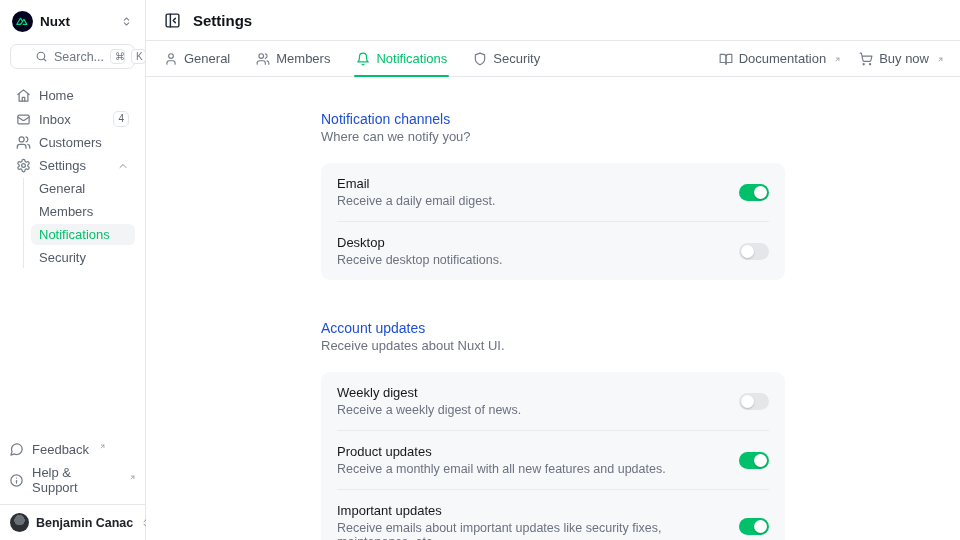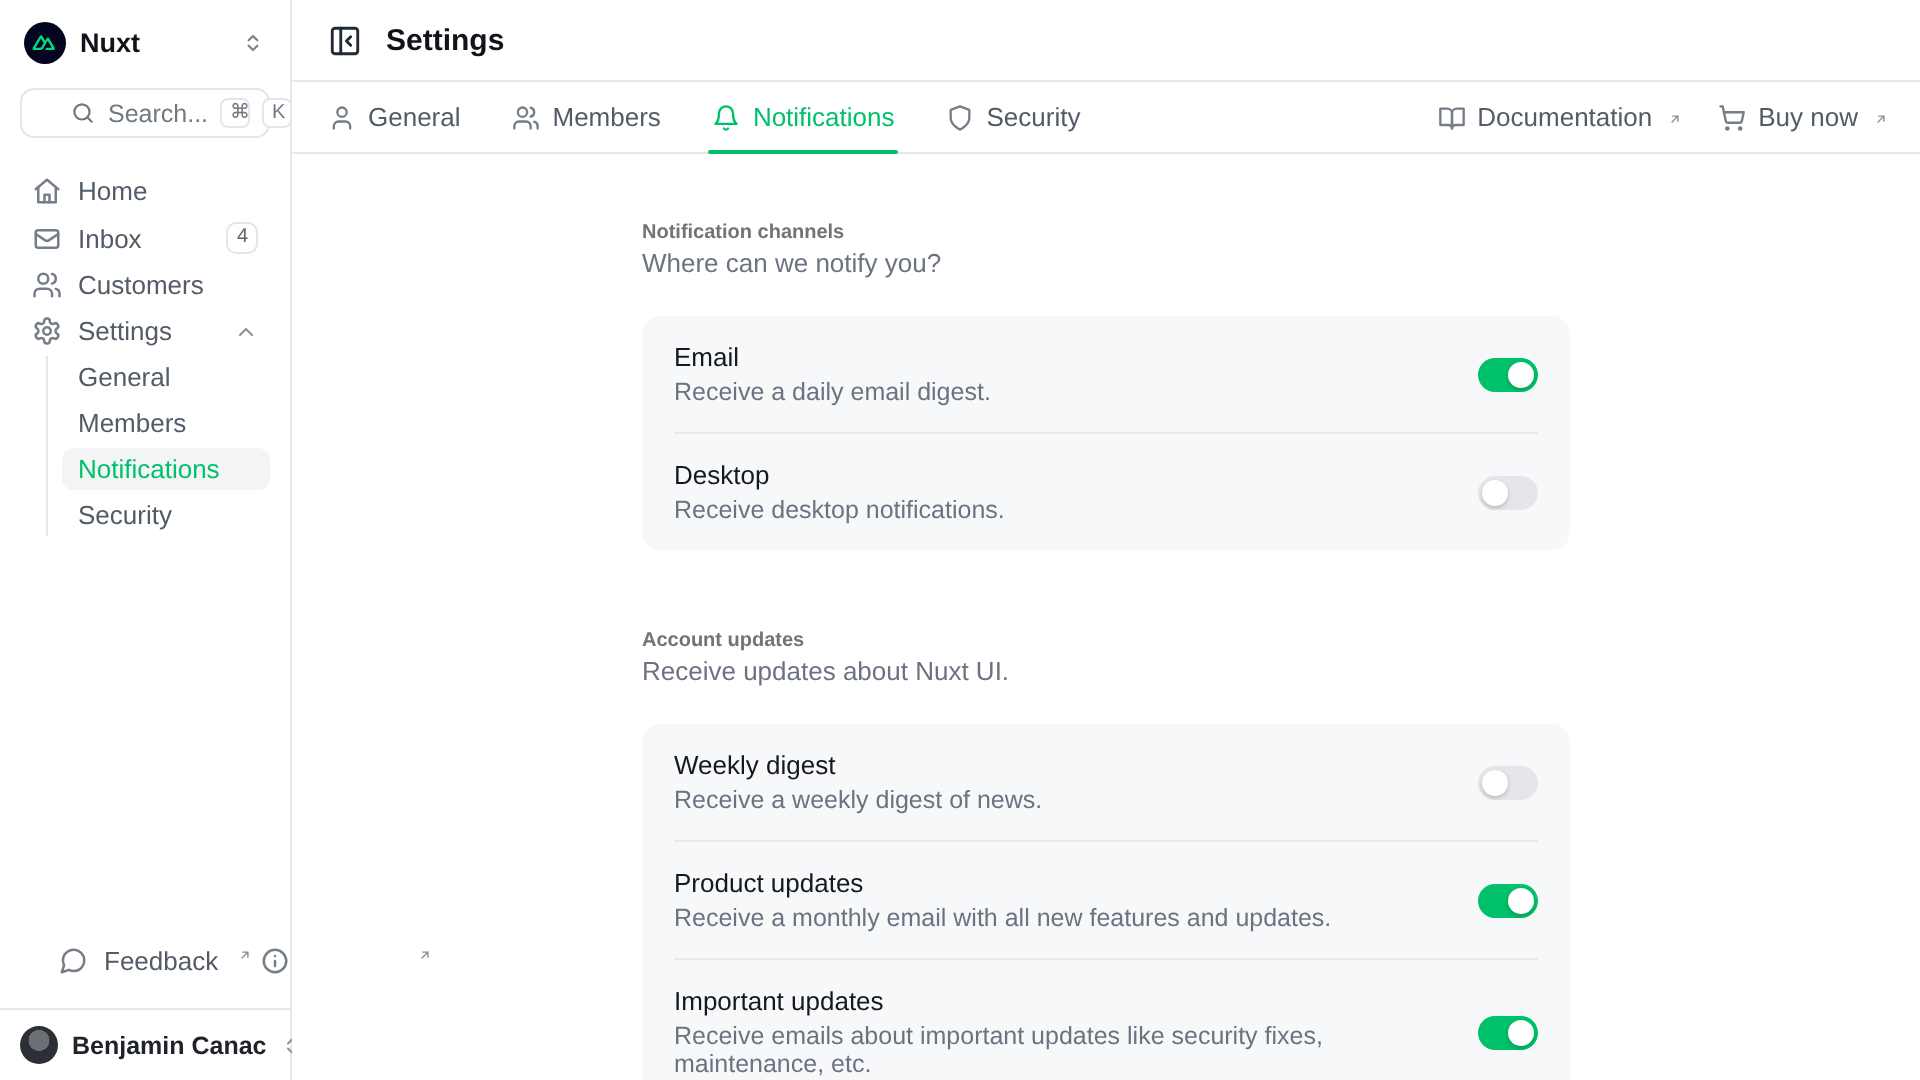--- a/index.html
+++ b/index.html
@@ -27,21 +27,21 @@
   kbd{font-family:"Liberation Sans","DejaVu Sans",sans-serif;font-size:10px;color:#6f7780;border:1px solid #e2e5e9;border-radius:4px;background:#fff;padding:1px 4px;min-width:15px;text-align:center;display:inline-block}
   .nav{flex:1;padding:8px 10px;display:flex;flex-direction:column;gap:2px;overflow:hidden}
   .nav-item{display:flex;align-items:center;gap:8px;padding:3px 6px;border-radius:6px;color:var(--dim);cursor:pointer;background:none;border:none;font-size:13px;text-align:left;width:100%}
   .nav-item .nicon{width:15px;height:15px;flex:none;color:#757e88;display:flex}
   .nav-item .lbl{flex:1;white-space:nowrap}
   .badge{border:1px solid #e2e5e9;border-radius:5px;font-size:10px;color:#5c646e;padding:0 4px;line-height:14px;background:#fff}
   .chev{color:#8a919a;display:flex}
   .subtree{display:flex;flex-direction:column;gap:2px;margin-left:13px;border-left:1px solid var(--border);padding-left:7px}
   .sub-item{display:flex;align-items:center;padding:3px 8px;border-radius:6px;color:var(--dim);cursor:pointer;background:none;border:none;font-size:13px;text-align:left}
   .sub-item.active{background:#f2f4f5;color:var(--primary)}
-  .sb-foot{padding:6px 23px;display:flex;flex-direction:row;gap:2px}
+  .sb-foot{padding:6px 3px;display:flex;flex-direction:column;gap:2px}
   .sb-user{border-top:1px solid var(--border);padding:8px 10px;display:flex;align-items:center;gap:7px}
   .avatar{width:19px;height:19px;border-radius:50%;flex:none;background:radial-gradient(circle at 50% 38%,#6b6f76 0 34%,#2c2f34 35% 100%)}
   .uname{flex:1;font-size:12.5px;font-weight:700;color:#20242a;white-space:nowrap}
   .ext{color:#8a919a;margin-left:2px;transform:translateY(-3px);display:inline-flex}
 
   
   .main{flex:1;display:flex;flex-direction:column;min-width:0}
   .page-head{height:41px;flex:none;border-bottom:1px solid var(--border);display:flex;align-items:center;gap:10px;padding:0 16px}
   .page-title{font-size:15px;font-weight:700;color:#101418}
   .tabbar{height:36px;flex:none;border-bottom:1px solid var(--border);display:flex;align-items:stretch;gap:22px;padding:0 16px}
@@ -50,21 +50,21 @@
   .tab.active{color:var(--primary)}
   .tab.active .nicon{color:var(--primary)}
   .tab.active::after{content:"";position:absolute;left:0;right:0;bottom:-1px;height:2px;background:var(--primary);border-radius:2px}
   .tab-right{margin-left:auto;display:flex;align-items:center;gap:18px}
   .toplink{display:flex;align-items:flex-end;gap:6px;color:var(--dim);cursor:pointer;background:none;border:none;font-size:13px}
   .toplink .nicon{display:flex;color:#757e88}
 
   .content{flex:1;overflow:auto;background:#fff;padding:34px 0}
   .col{width:464px;margin:0 auto}
   .section + .section{margin-top:40px}
-  .sec-title{font-size:10px;font-weight:700;color:#737373}
+  .sec-title{font-size:14px;font-weight:400;color:#1d4ed8}
   .sec-sub{font-size:13px;color:var(--muted);margin-top:2px}
   .card{margin-top:19px;background:var(--card);border-radius:9px;overflow:hidden}
   .row{display:flex;align-items:center;gap:16px;padding:13px 16px}
   .row-label{font-size:13px;font-weight:400;color:#15181c}
   .row-desc{font-size:12.5px;color:var(--muted);margin-top:3px}
   .row-text{flex:1;min-width:0}
   .sep{height:1px;background:#e8eaec;margin:0 16px}
   .toggle{width:30px;height:17px;border-radius:999px;background:#e4e6ea;border:none;cursor:pointer;position:relative;flex:none;padding:0}
   .toggle .knob{position:absolute;top:2px;left:2px;width:13px;height:13px;border-radius:50%;background:#fff;box-shadow:0 1px 2px rgba(0,0,0,.2)}
   .toggle.on{background:var(--primary)}

